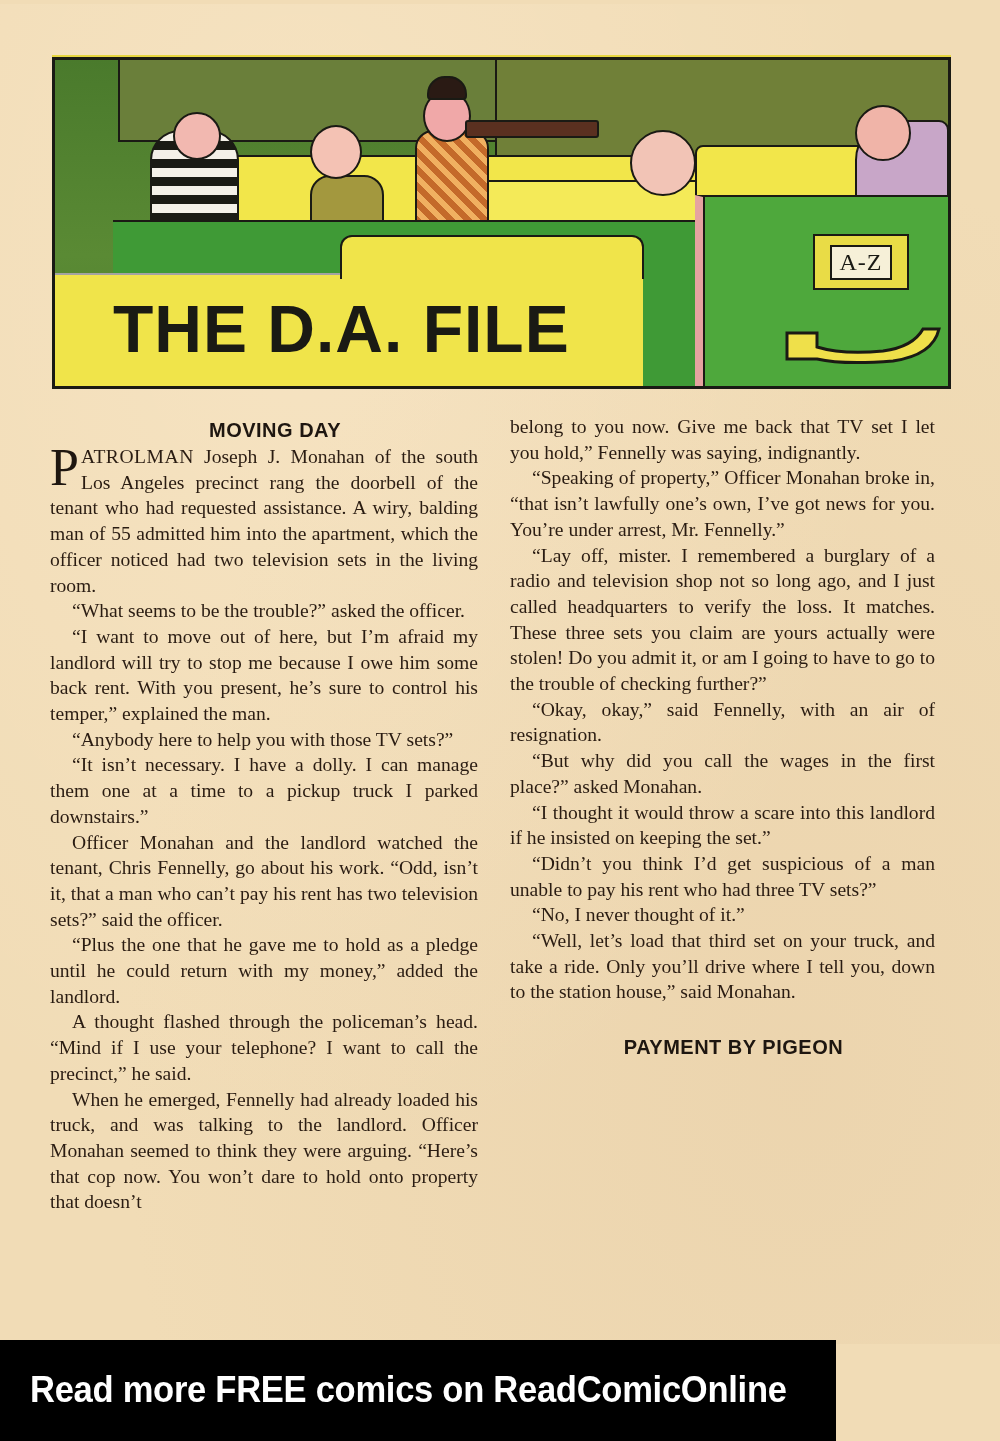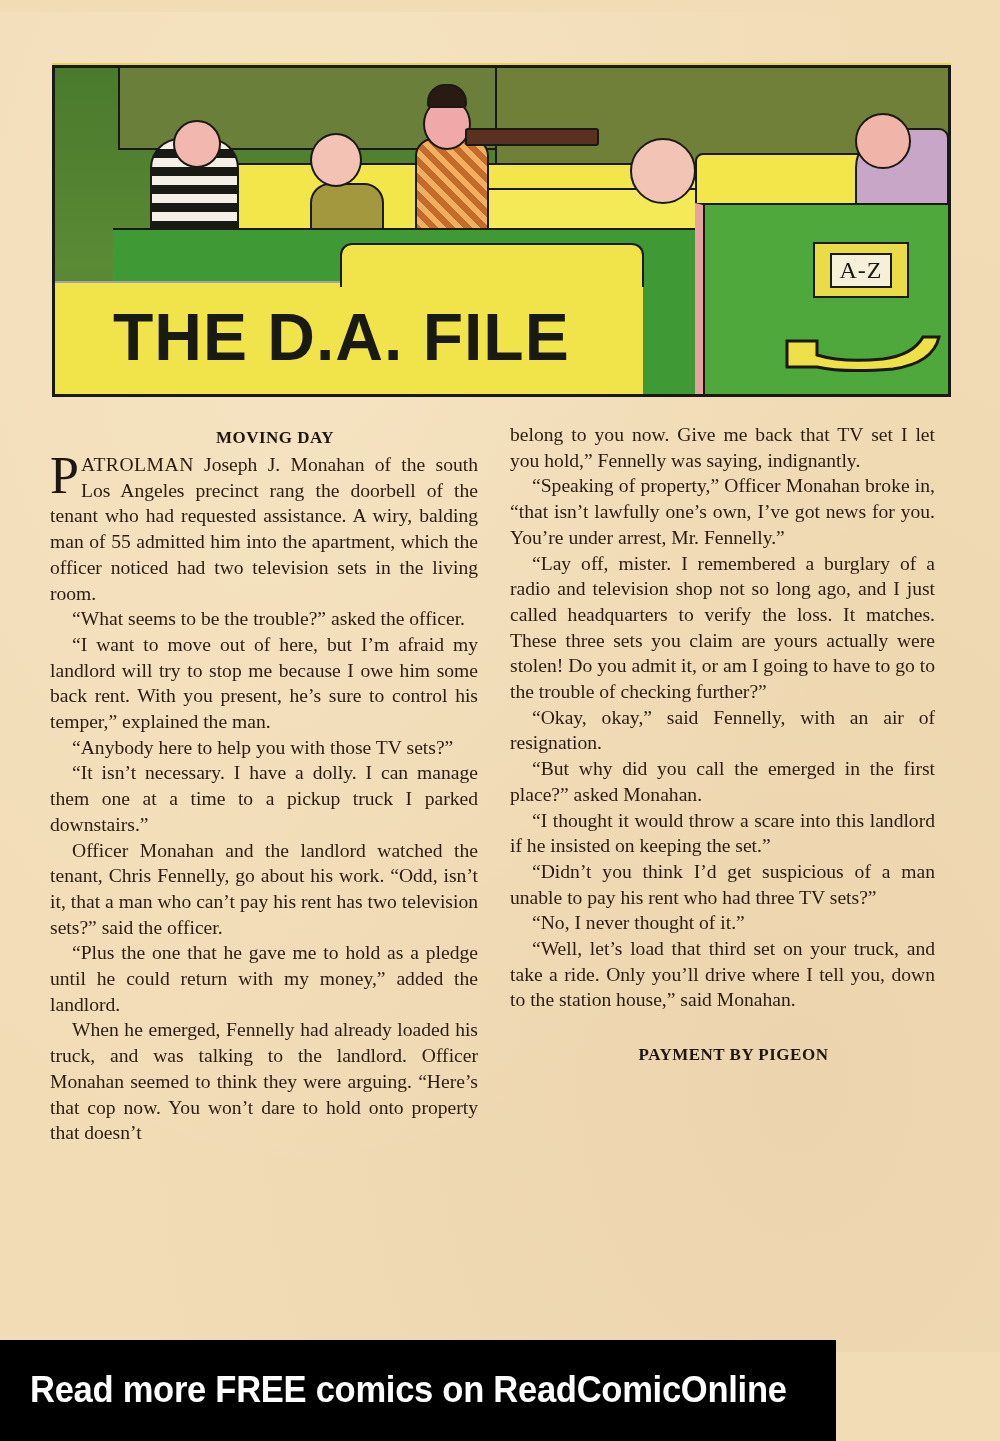--- a/index.html
+++ b/index.html
@@ -4,21 +4,21 @@
 <style>
   html, body { margin:0; padding:0; }
   body {
     width:1000px; height:1441px; overflow:hidden;
     background:#f1dcb6;
     position:relative;
     font-family:"Liberation Serif", "DejaVu Serif", serif;
     color:#2a1c12;
   }
   .page {
-    position:absolute; left:0; top:12px; width:1000px; height:1340px;
+    position:absolute; left:0; top:4px; width:1000px; height:1340px;
     background:
       radial-gradient(ellipse at 30% 20%, rgba(255,240,215,0.35), transparent 60%),
       radial-gradient(ellipse at 80% 80%, rgba(220,190,150,0.25), transparent 60%),
       #f1dcb6;
   }
   
   .panel {
     position:absolute; left:52px; top:53px; width:893px; height:326px;
     border:3px solid #1a1a14;
     background:#4a7f2a;
@@ -69,22 +69,22 @@
   
   .col {
     position:absolute; top:410px; font-size:19.6px; line-height:25.7px;
     text-align:justify; color:#2a1c12;
   }
   .col-left { left:50px; width:428px; }
   .col-right { left:510px; width:425px; }
   .col p { margin:0; text-indent:22px; }
   .col p.noindent { text-indent:0; }
   .headline {
-    font-family:Liberation Serif, serif; font-weight:bold;
-    text-align:center; font-size:17px; letter-spacing:0.5px; color:#1e1610;
+    font-family:Liberation Sans, sans-serif; font-weight:bold;
+    text-align:center; font-size:20px; letter-spacing:0.5px; color:#1e1610;
     margin:0 0 2px 0; text-indent:0;
   }
   .col-left .headline { margin-top:2px; line-height:28px; }
   .col-right .headline { margin-top:28px; line-height:28px; }
   .dropcap {
     float:left; font-size:52px; line-height:40px; margin:4px 2px 0 0;
     font-family:"Liberation Serif", serif; color:#1e1610;
   }
   .smallcaps { letter-spacing:0.5px; }
   
@@ -145,29 +145,30 @@
 
   <div class="col col-left">
     <p class="headline">MOVING DAY</p>
     <p class="noindent"><span class="dropcap">P</span><span class="smallcaps">ATROLMAN</span><span> Joseph J. Monahan of the south Los Angeles precinct rang the doorbell of the tenant who had requested assistance. A wiry, balding man of 55 admitted him into the apartment, which the officer noticed had two television sets in the living room.</span></p>
     <p>“What seems to be the trouble?” asked the officer.</p>
     <p>“I want to move out of here, but I’m afraid my landlord will try to stop me because I owe him some back rent. With you present, he’s sure to control his temper,” explained the man.</p>
     <p>“Anybody here to help you with those TV sets?”</p>
     <p>“It isn’t necessary. I have a dolly. I can manage them one at a time to a pickup truck I parked downstairs.”</p>
     <p>Officer Monahan and the landlord watched the tenant, Chris Fennelly, go about his work. “Odd, isn’t it, that a man who can’t pay his rent has two television sets?” said the officer.</p>
     <p>“Plus the one that he gave me to hold as a pledge until he could return with my money,” added the landlord.</p>
+    <p>A thought flashed through the policeman’s head. “Mind if I use your telephone? I want to call the precinct,” he said.</p>
     <p>When he emerged, Fennelly had already loaded his truck, and was talking to the landlord. Officer Monahan seemed to think they were arguing. “Here’s that cop now. You won’t dare to hold onto property that doesn’t</p>
   </div>
 
   <div class="col col-right">
     <p class="noindent">belong to you now. Give me back that TV set I let you hold,” Fennelly was saying, indignantly.</p>
     <p>“Speaking of property,” Officer Monahan broke in, “that isn’t lawfully one’s own, I’ve got news for you. You’re under arrest, Mr. Fennelly.”</p>
     <p>“Lay off, mister. I remembered a burglary of a radio and television shop not so long ago, and I just called headquarters to verify the loss. It matches. These three sets you claim are yours actually were stolen! Do you admit it, or am I going to have to go to the trouble of checking further?”</p>
     <p>“Okay, okay,” said Fennelly, with an air of resignation.</p>
-    <p>“But why did you call the emerged in the first place?” asked Monahan.</p>
+    <p>“But why did you call the wages in the first place?” asked Monahan.</p>
     <p>“I thought it would throw a scare into this landlord if he insisted on keeping the set.”</p>
     <p>“Didn’t you think I’d get suspicious of a man unable to pay his rent who had three TV sets?”</p>
     <p>“No, I never thought of it.”</p>
     <p>“Well, let’s load that third set on your truck, and take a ride. Only you’ll drive where I tell you, down to the station house,” said Monahan.</p>
     <p class="headline">PAYMENT BY PIGEON</p>
   </div>
 </div>
 
 <div class="banner">
   <div class="banner-text">Read more FREE comics on ReadComicOnline</div>

